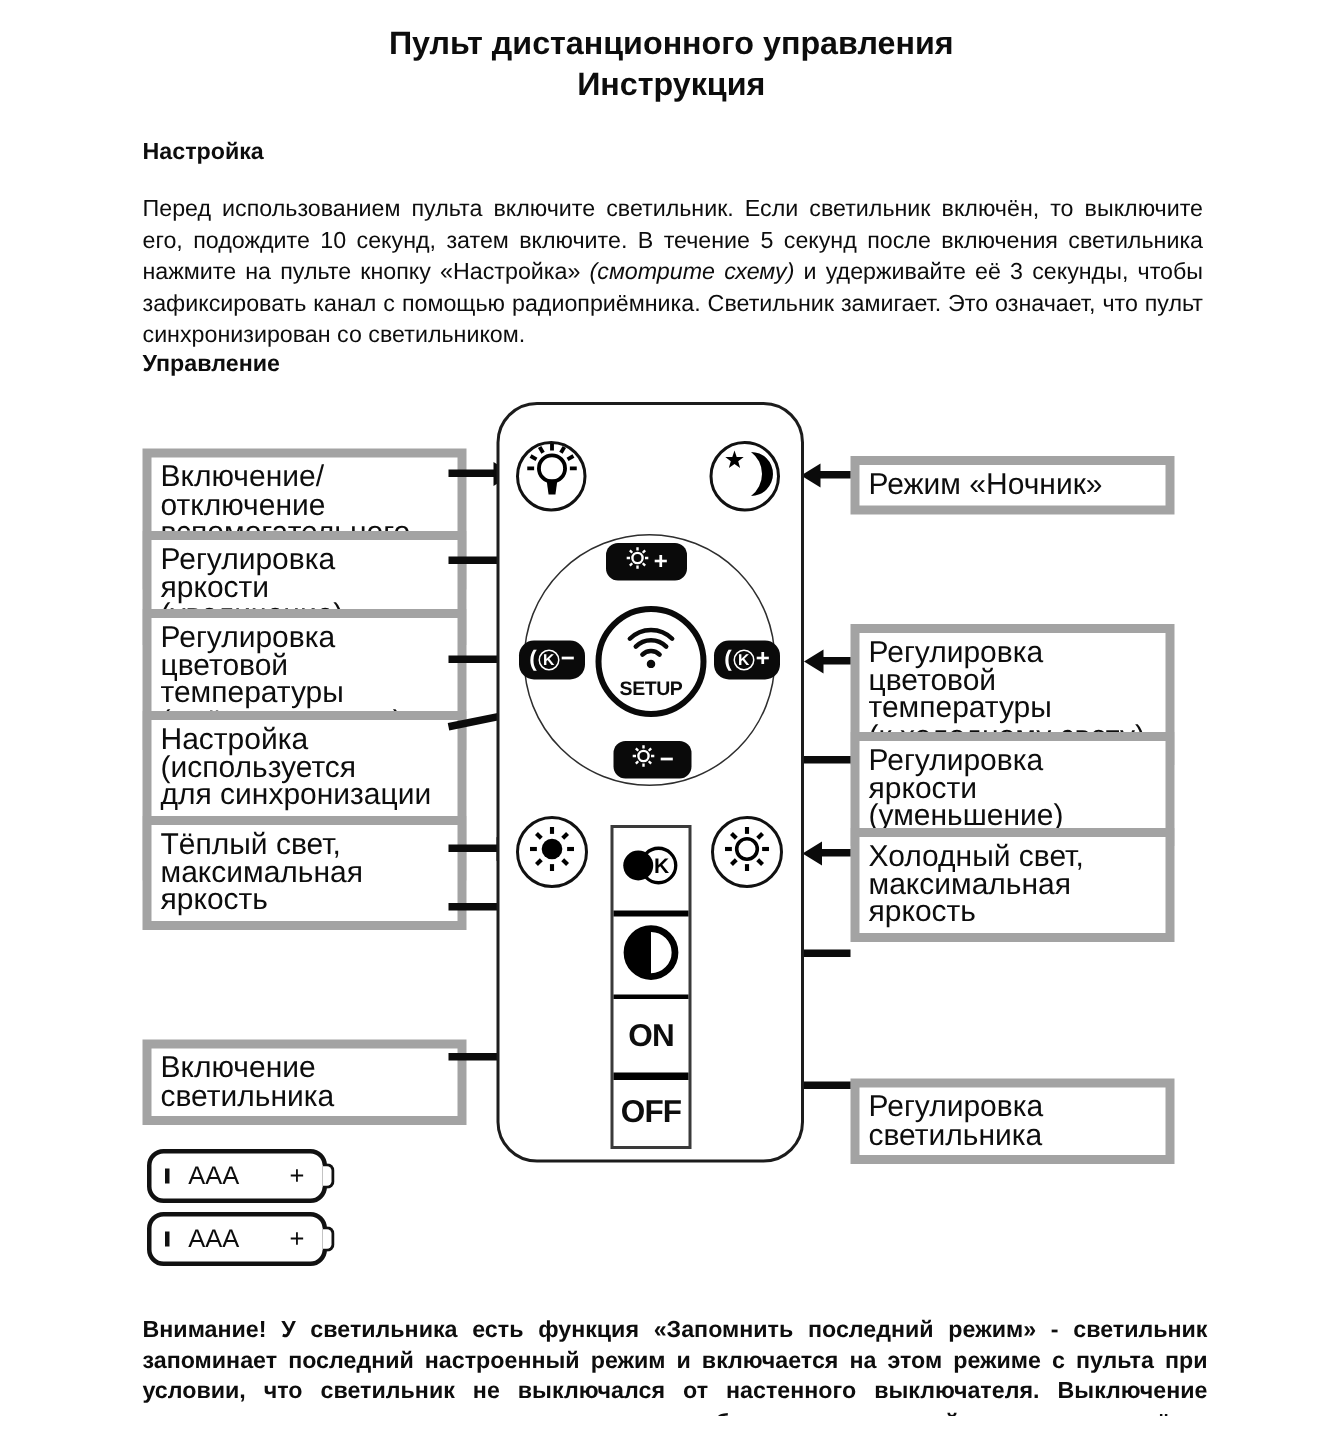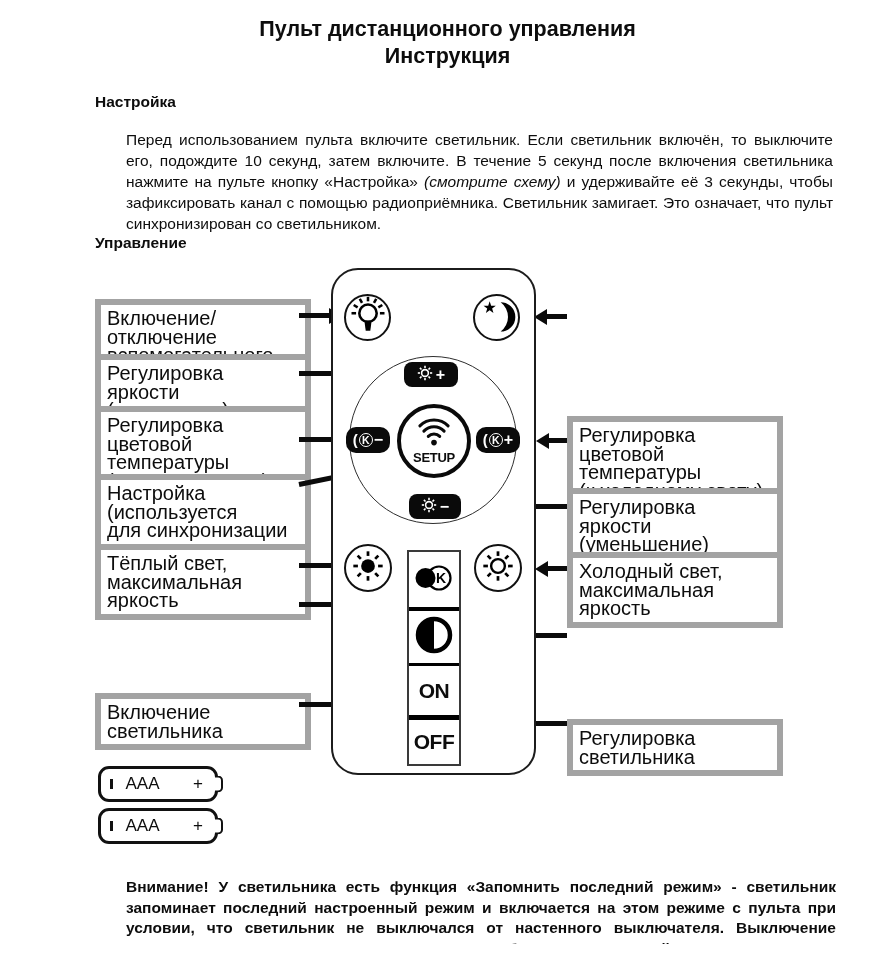--- a/index.html
+++ b/index.html
@@ -2,21 +2,21 @@
 <html><head>
 <meta charset="utf-8">
 <style>
   html,body{margin:0;padding:0;background:#fff;}
   .page{position:relative;width:895px;height:944px;background:#fff;overflow:hidden;
         font-family:"Liberation Sans",sans-serif;color:#0d0d0d;border-radius:28px;}
   .title{position:absolute;left:0;right:0;top:16px;text-align:center;font-weight:bold;
          font-size:21.5px;line-height:27px;}
   .h-sec{position:absolute;left:95px;font-weight:bold;font-size:15.5px;}
   .para{position:absolute;left:95px;width:707px;font-size:15.5px;line-height:21px;
-        text-align:justify;margin-left:31px;}
+        text-align:justify;}
   .warn{font-weight:bold;line-height:20.5px;}
   .it{font-style:italic;}
   .callout{position:absolute;border:6px solid #a3a3a3;background:#fff;padding:4px 6px;
            font-size:20px;line-height:18.5px;white-space:pre-line;width:192px;}
   .cl{left:95px;} .cr{left:567px;}
   
   .ar,.al{position:absolute;height:5px;background:#0b0b0b;}
   .ar::after{content:"";position:absolute;right:-12px;top:-5.5px;width:0;height:0;
              border-left:13px solid #0b0b0b;border-top:8px solid transparent;border-bottom:8px solid transparent;}
   .al::before{content:"";position:absolute;left:-12px;top:-5.5px;width:0;height:0;
@@ -77,20 +77,21 @@
   <div class="callout cl" style="top:406px">Регулировка цветовой
 температуры
 (к тёплому свету)</div>
   <div class="callout cl" style="top:474px">Настройка (используется
 для синхронизации пульта и
 светильника)</div>
   <div class="callout cl" style="top:544px">Тёплый свет,
 максимальная яркость</div>
   <div class="callout cl" style="top:693px">Включение светильника</div>
 
+  <div class="callout cr" style="top:304px">Режим «Ночник»</div>
   <div class="callout cr" style="top:416px">Регулировка цветовой
 температуры
 (к холодному свету)</div>
   <div class="callout cr" style="top:488px">Регулировка яркости
 (уменьшение)</div>
   <div class="callout cr" style="top:552px">Холодный свет,
 максимальная яркость</div>
   <div class="callout cr" style="top:719px">Регулировка светильника</div>
 
   <div class="ar" style="left:299px;top:313px;width:31px"></div>

